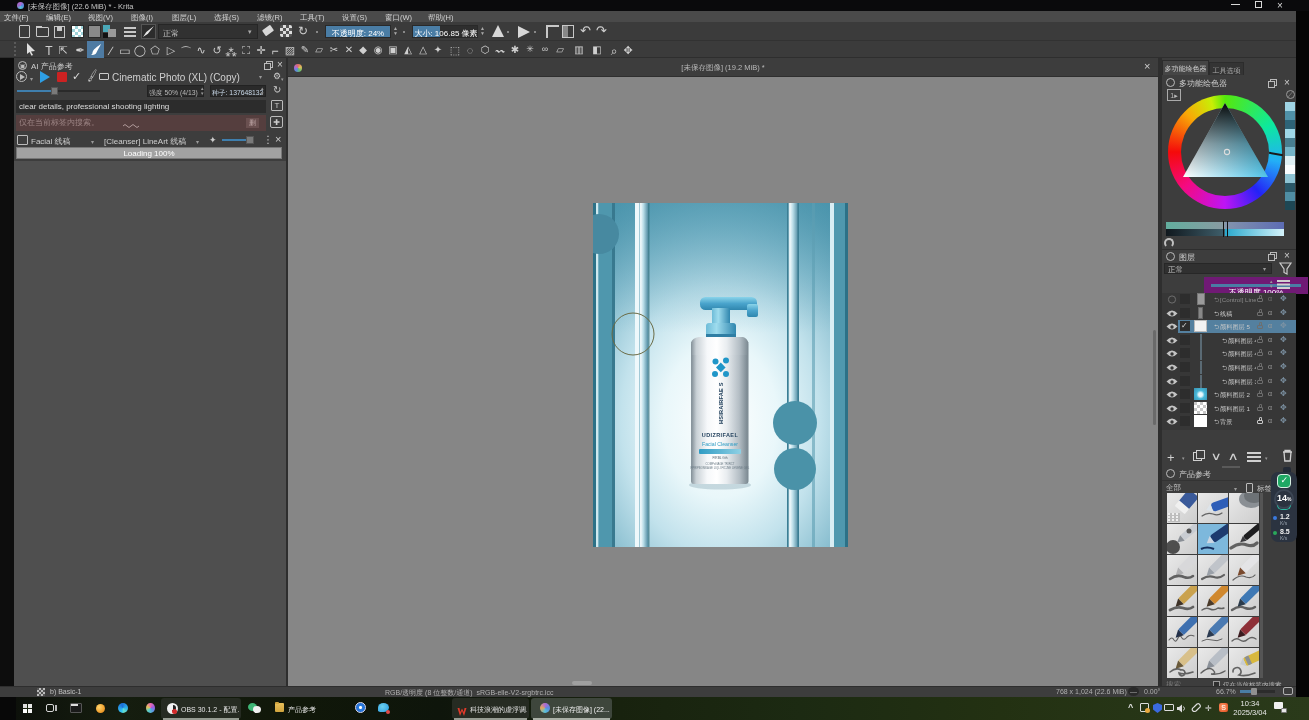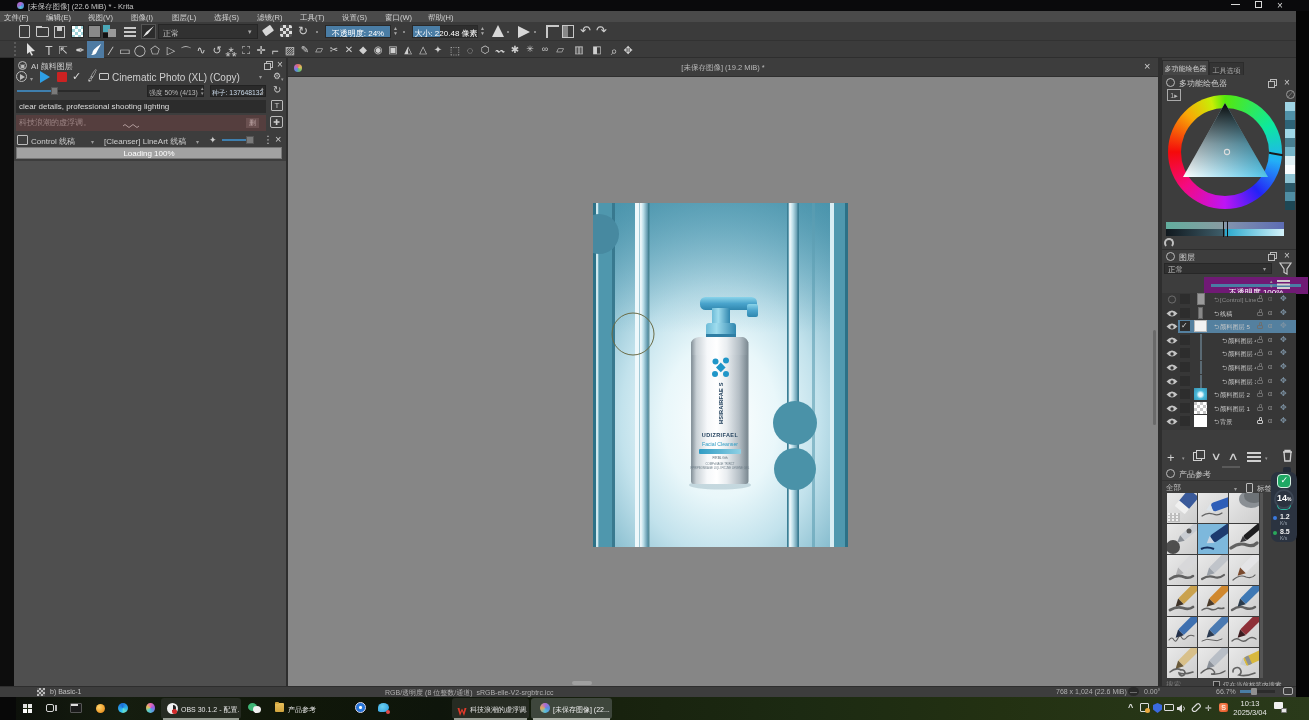--- a/index.html
+++ b/index.html
@@ -46,21 +46,21 @@
 <div class="abs" style="left:248px;top:28px;font-size:7px;color:#aaa;">▾</div>
 <div class="abs" style="left:263px;top:27px;width:10px;height:7px;background:#d8d8d8;transform:rotate(-35deg);border-radius:1px;"></div>
 <div class="abs" style="left:280px;top:25px;width:12px;height:12px;background:repeating-conic-gradient(#ddd 0 25%,#555 0 50%) 0 0/6px 6px;border-radius:2px;"></div>
 <div class="abs ic" style="left:298px;top:24px;font-size:12px;">↻</div>
 <div class="abs" style="left:316px;top:31px;width:2px;height:2px;background:#888;"></div>
 <div class="abs" style="left:325px;top:25px;width:66px;height:13px;background:#4a7da5;border:1px solid #292929;font-size:8px;color:#fff;text-align:center;padding-top:2px;">不透明度: 24%</div>
 <div class="abs" style="left:393px;top:26px;font-size:5px;color:#aaa;line-height:5px;">▲<br>▼</div>
 <div class="abs" style="left:403px;top:31px;width:2px;height:2px;background:#888;"></div>
 <div class="abs" style="left:412px;top:25px;width:66px;height:13px;background:#2e2e2e;border:1px solid #292929;overflow:hidden;">
     <div class="abs" style="left:0;top:0;width:27px;height:13px;background:#4a7da5;"></div>
-    <div class="abs" style="left:0;top:2px;width:66px;font-size:8px;color:#fff;text-align:center;">大小: 220.48 像素</div>
+    <div class="abs" style="left:0;top:2px;width:66px;font-size:8px;color:#fff;text-align:center;">大小: 106.85 像素</div>
   </div>
 <div class="abs" style="left:480px;top:26px;font-size:5px;color:#aaa;line-height:5px;">▲<br>▼</div>
 <div class="abs" style="left:492px;top:25px;width:0;height:0;border-left:6px solid transparent;border-right:6px solid transparent;border-bottom:12px solid #d8d8d8;"></div>
 <div class="abs" style="left:507px;top:31px;width:2px;height:2px;background:#888;"></div>
 <div class="abs" style="left:518px;top:26px;width:0;height:0;border-top:6px solid transparent;border-bottom:6px solid transparent;border-left:12px solid #d8d8d8;"></div>
 <div class="abs" style="left:534px;top:31px;width:2px;height:2px;background:#888;"></div>
 <div class="abs ic" style="left:546px;top:25px;width:13px;height:13px;border-left:2px solid #c8c8c8;border-top:2px solid #c8c8c8;"></div>
 <div class="abs ic" style="left:562px;top:25px;width:12px;height:13px;border:1px solid #c8c8c8;background:linear-gradient(90deg,#888 0 50%,#3b3b3b 50%);"></div>
 <div class="abs ic" style="left:580px;top:23px;font-size:13px;transform:scaleX(-1);">↷</div>
 <div class="abs ic" style="left:596px;top:23px;font-size:13px;">↷</div>
@@ -114,21 +114,21 @@
   </svg>
 <div class="abs" style="left:0;top:58px;width:14px;height:628px;background:#0d0d0d;"></div>
 <div class="abs" style="left:14px;top:58px;width:272px;height:628px;background:#4f4f4f;"></div>
 <div class="abs" style="left:286px;top:58px;width:2px;height:628px;background:#2e2e2e;"></div>
 <div class="abs" style="left:288px;top:58px;width:870px;height:628px;background:#868686;"></div>
 <div class="abs" style="left:1158px;top:58px;width:4px;height:628px;background:#2e2e2e;"></div>
 <div class="abs" style="left:1162px;top:58px;width:134px;height:628px;background:#3d3d3d;"></div>
 <div class="abs" style="left:1296px;top:11px;width:13px;height:709px;background:#050505;"></div>
 <div class="abs" style="left:14px;top:58px;width:272px;height:103px;background:#3d3d3d;"></div>
 <div class="abs" style="left:18px;top:61px;width:9px;height:9px;border:1px solid #bbb;border-radius:50%;font-size:6px;color:#bbb;text-align:center;line-height:8px;">▣</div>
-<div class="abs" style="left:31px;top:61px;font-size:8px;color:#cfcfcf;">AI 颜料图层</div>
+<div class="abs" style="left:31px;top:61px;font-size:8px;color:#cfcfcf;">AI 产品参考</div>
 <div class="abs" style="left:266px;top:61px;width:7px;height:7px;border:1px solid #bbb;"></div>
 <div class="abs" style="left:264px;top:63px;width:7px;height:7px;border:1px solid #bbb;background:#3d3d3d;"></div>
 <div class="abs" style="left:277px;top:59px;font-size:10px;color:#ccc;">×</div>
 <div class="abs" style="left:16px;top:71px;width:11px;height:11px;border:1px solid #bbb;border-radius:50%;"></div>
 <div class="abs" style="left:20px;top:74px;width:0;height:0;border-top:3px solid transparent;border-bottom:3px solid transparent;border-left:5px solid #bbb;"></div>
 <div class="abs" style="left:30px;top:75px;font-size:6px;color:#999;">▾</div>
 <div class="abs" style="left:40px;top:71px;width:0;height:0;border-top:6px solid transparent;border-bottom:6px solid transparent;border-left:10px solid #2e9fe6;"></div>
 <div class="abs" style="left:57px;top:72px;width:10px;height:10px;background:#cc2222;border-radius:1px;"></div>
 <div class="abs" style="left:72px;top:70px;font-size:11px;color:#ddd;">✓</div>
 <div class="abs" style="left:86px;top:70px;font-size:10px;color:#ccc;transform:rotate(-15deg);">🖌</div>
@@ -144,28 +144,28 @@
 <div class="abs" style="left:149px;top:88px;font-size:6.8px;color:#b8b8b8;white-space:nowrap;">强度 50% (4/13)</div>
 <div class="abs" style="left:200px;top:86px;font-size:4.5px;color:#999;line-height:5px;">▲<br>▼</div>
 <div class="abs" style="left:210px;top:85px;width:56px;height:12px;background:#2a2a2a;border:1px solid #222;"></div>
 <div class="abs" style="left:212px;top:88px;font-size:6.8px;color:#c8d8e8;white-space:nowrap;">种子: 137648132</div>
 <div class="abs" style="left:260px;top:86px;font-size:4.5px;color:#999;line-height:5px;">▲<br>▼</div>
 <div class="abs" style="left:273px;top:84px;font-size:10px;color:#ccc;">↻</div>
 <div class="abs" style="left:16px;top:100px;width:250px;height:13px;background:#2c2c2c;"></div>
 <div class="abs" style="left:19px;top:102px;font-size:8px;color:#dcdcdc;">clear details, professional shooting lighting</div>
 <div class="abs" style="left:271px;top:100px;width:12px;height:11px;border:1px solid #bbb;border-radius:1px;font-size:8px;color:#ccc;text-align:center;line-height:10px;">T</div>
 <div class="abs" style="left:16px;top:115px;width:250px;height:16px;background:#553e3e;"></div>
-<div class="abs" style="left:19px;top:117px;font-size:8px;color:#9c8484;">科技浪潮的虚浮调。</div>
+<div class="abs" style="left:19px;top:117px;font-size:8px;color:#9c8484;">仅在当前标签内搜索。</div>
 <div class="abs" style="left:246px;top:118px;width:13px;height:10px;background:#6a5050;font-size:7px;color:#c0a8a8;text-align:center;line-height:10px;">删</div>
 <svg class="abs" style="left:122px;top:123px;" width="18" height="6" viewBox="0 0 18 6">
     <path d="M1 3 q2 -3 4 0 q2 3 4 0 q2 -3 4 0 q2 3 4 0" fill="none" stroke="#b09a9a" stroke-width="1"></path>
   </svg>
 <div class="abs" style="left:270px;top:116px;width:13px;height:12px;border:1px solid #bbb;border-radius:2px;font-size:8px;color:#ccc;text-align:center;line-height:11px;">✚</div>
 <div class="abs" style="left:17px;top:135px;width:11px;height:10px;border:1px solid #bbb;border-radius:1px;"></div>
-<div class="abs" style="left:31px;top:136px;font-size:8px;color:#cfcfcf;">Control 线稿</div>
+<div class="abs" style="left:31px;top:136px;font-size:8px;color:#cfcfcf;">Facial 线稿</div>
 <div class="abs" style="left:91px;top:138px;font-size:6px;color:#999;">▾</div>
 <div class="abs" style="left:104px;top:136px;font-size:8px;color:#cfcfcf;">[Cleanser] LineArt 线稿</div>
 <div class="abs" style="left:196px;top:138px;font-size:6px;color:#999;">▾</div>
 <div class="abs" style="left:209px;top:135px;font-size:9px;color:#ccc;">✦</div>
 <div class="abs" style="left:222px;top:139px;width:26px;height:2px;background:#3f7fae;"></div>
 <div class="abs" style="left:246px;top:136px;width:8px;height:8px;background:#7a7a7a;border:1px solid #555;"></div>
 <div class="abs" style="left:263px;top:134px;font-size:10px;color:#ccc;">⋮</div>
 <div class="abs" style="left:275px;top:133px;font-size:11px;color:#ccc;">×</div>
 <div class="abs" style="left:16px;top:147px;width:266px;height:12px;background:#a2a2a2;border:1px solid #777;"></div>
 <div class="abs" style="left:16px;top:149px;width:266px;font-size:8px;color:#fff;text-align:center;">Loading 100%</div>
@@ -653,21 +653,21 @@
 <div class="abs" style="left:1164px;top:704px;width:10px;height:7px;border:1.2px solid #ddd;border-radius:1px;"></div>
 <svg class="abs" style="left:1176px;top:704px;" width="10" height="9" viewBox="0 0 10 9">
     <path d="M1 3 H3 L6 0.5 V8.5 L3 6 H1 Z" fill="#ddd"></path>
     <path d="M7.5 2.5 q2 2 0 4" stroke="#ddd" fill="none"></path>
   </svg>
 <svg class="abs" style="left:1191px;top:703px;" width="10" height="10" viewBox="0 0 10 10">
     <path d="M2 8 q-2 -2 1 -4 l3 -3 q2 -1 3 1 t-1 3 l-3 3 q-2 1 -3 0" fill="none" stroke="#ddd" stroke-width="1.2"></path>
   </svg>
 <div class="abs" style="left:1205px;top:704px;font-size:8px;color:#ddd;">✛</div>
 <div class="abs" style="left:1219px;top:703px;width:9px;height:9px;border-radius:2px;background:radial-gradient(circle at 40% 40%,#ff9a6a,#e04a1a);font-size:7px;color:#fff;text-align:center;line-height:9px;">S</div>
-<div class="abs" style="left:1235px;top:699px;width:30px;font-size:7.5px;color:#e8e8e8;text-align:center;">10:13</div>
+<div class="abs" style="left:1235px;top:699px;width:30px;font-size:7.5px;color:#e8e8e8;text-align:center;">10:34</div>
 <div class="abs" style="left:1228px;top:708px;width:44px;font-size:7.5px;color:#e8e8e8;text-align:center;">2025/3/04</div>
 <div class="abs" style="left:1274px;top:702px;width:9px;height:7px;background:#f0f0f0;border-radius:1px;"></div>
 <div class="abs" style="left:1281px;top:708px;width:6px;height:5px;background:#e8e8e8;border:1px solid #777;border-radius:1px;"></div>
 <div class="abs" style="left:1283px;top:467px;width:8px;height:5px;background:#232a36;border-radius:2px 2px 0 0;"></div>
 <div class="abs" style="left:1271px;top:472px;width:26px;height:70px;background:#2b3340;border-radius:7px;"></div>
 <div class="abs" style="left:1277px;top:474px;width:14px;height:14px;border-radius:4px;background:#1fa864;border:1px solid #d8f0e4;"></div>
 <div class="abs" style="left:1280.5px;top:475px;font-size:9px;color:#fff;">✓</div>
 <div class="abs" style="left:1274px;top:489px;width:20px;height:20px;border-radius:50%;border:2px solid #3c4654;"></div>
 <div class="abs" style="left:1277px;top:493px;font-size:9px;font-weight:bold;color:#fff;">14<span style="font-size:5px;">%</span></div>
 <div class="abs" style="left:1277px;top:505px;width:14px;height:5px;border:1.5px solid #2ab8a0;border-top-color:transparent;border-radius:0 0 8px 8px;"></div>

